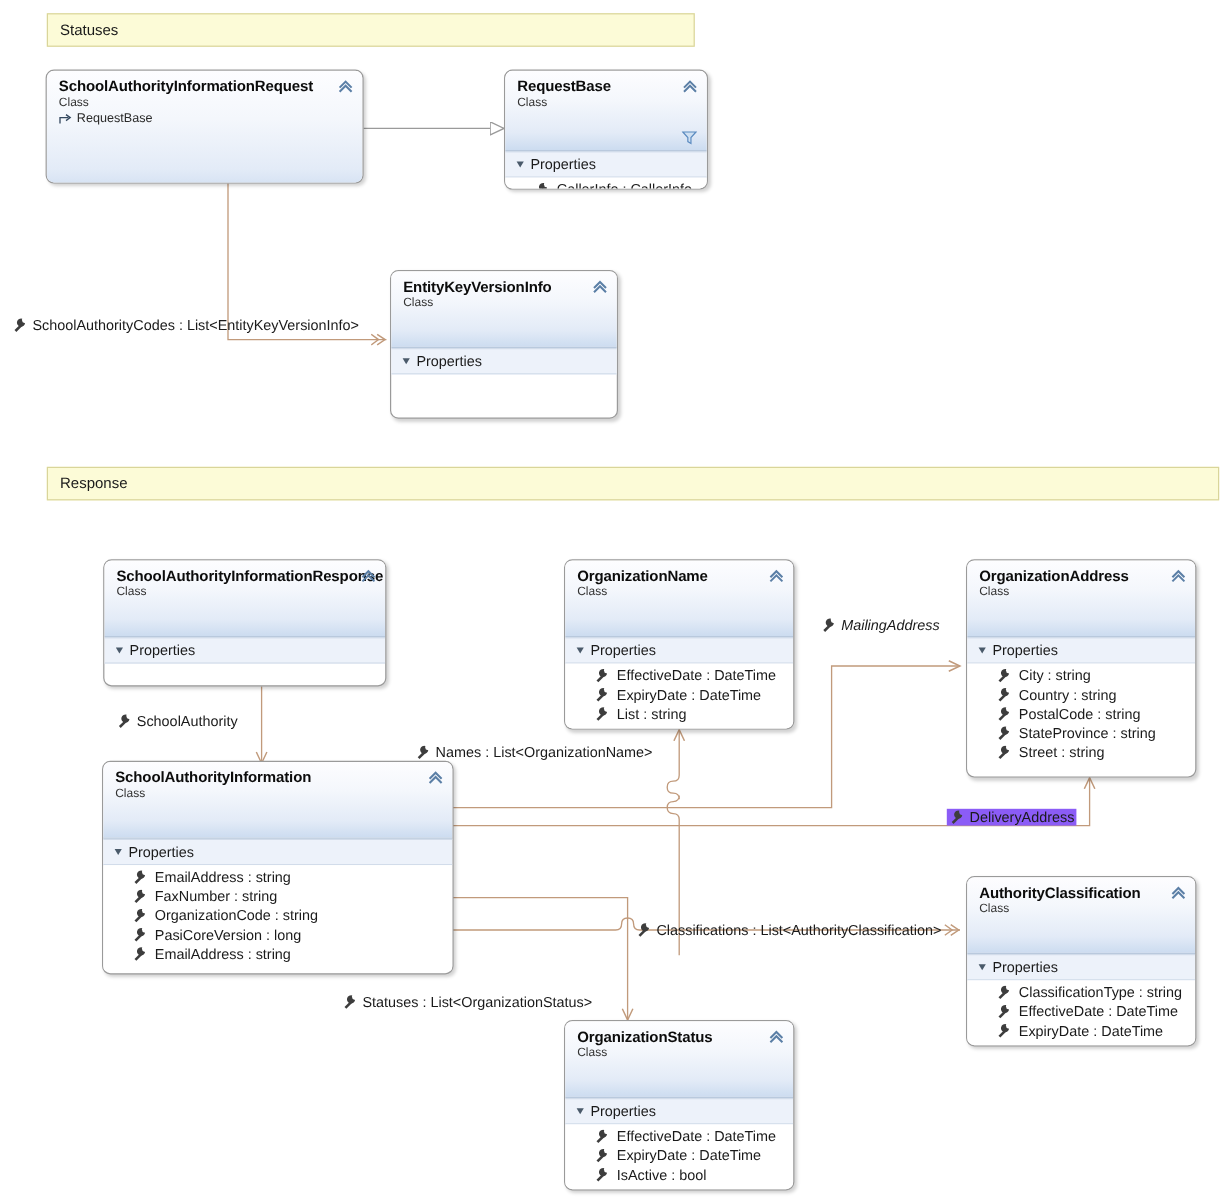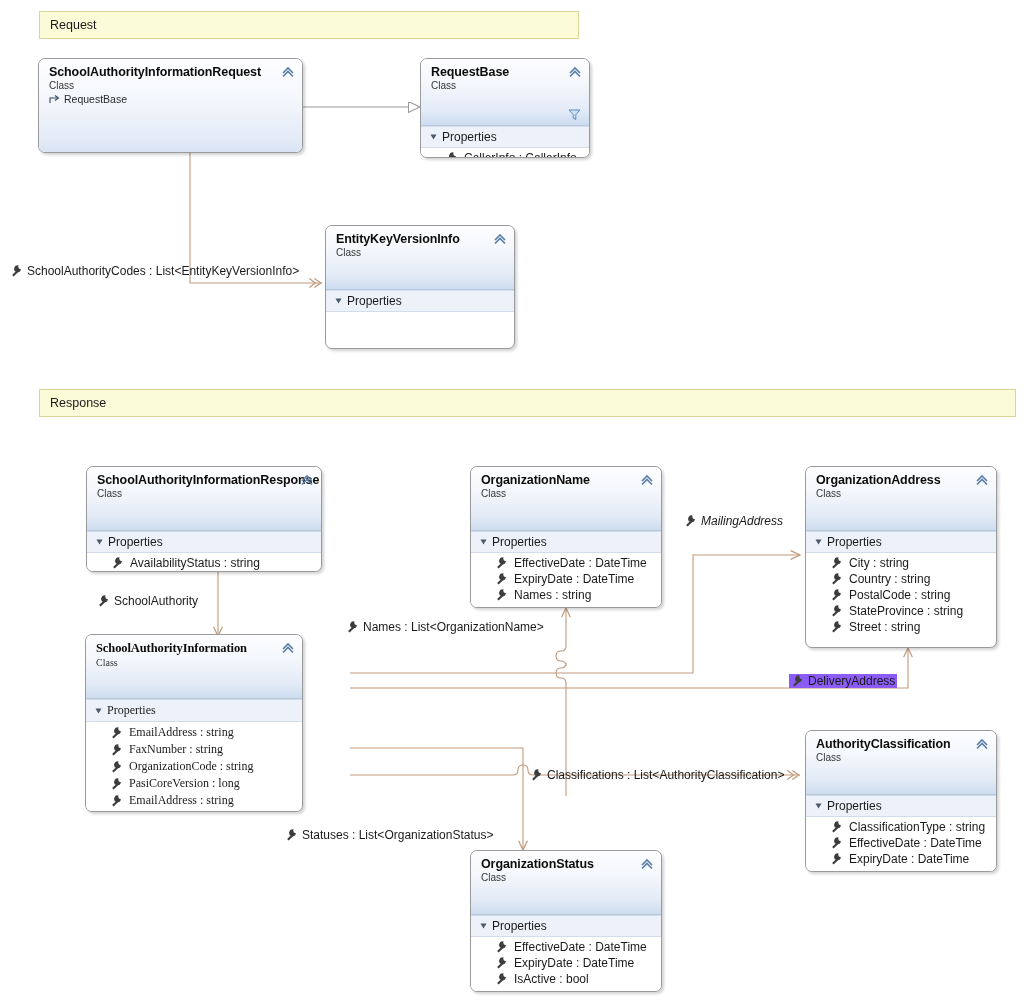--- a/index.html
+++ b/index.html
@@ -92,21 +92,21 @@
     <path class="ln" d="M350,673 L693,673 L693,555 L800,555" marker-end="url(#openArrow)"></path>
 
     <path class="ln" d="M350,688 L908,688 L908,648" marker-end="url(#openArrow)"></path>
 
     <path class="ln" d="M350,775 L513,775 q5,0 5,-5 q0,-5 5,-5 q5,0 5,5 q0,5 5,5 L800,775" marker-end="url(#openArrow2)"></path>
 
     <path class="ln" d="M350,748 L523,748 L523,850" marker-end="url(#openArrow)"></path>
   </svg>
 
   <div class="band" style="left:39px;top:11px;width:540px;height:28px;">
-    <span class="band-label">Request</span>
+    <span class="band-label">Statuses</span>
   </div>
 
   <div class="band" style="left:39px;top:389px;width:977px;height:28px;">
     <span class="band-label">Response</span>
   </div>
 
   <div class="cls" style="left:38px;top:58px;width:265px;height:95px;">
     <div class="cls-head" style="height:94px;">
       <svg class="chev" viewBox="0 0 14 14">
         <path d="M2,8 L7,3 L12,8" fill="none" stroke="#5b7fa6" stroke-width="1.7"></path>
@@ -172,29 +172,20 @@
         <path d="M2,8 L7,3 L12,8" fill="none" stroke="#5b7fa6" stroke-width="1.7"></path>
         <path d="M2,11.5 L7,6.5 L12,11.5" fill="none" stroke="#5b7fa6" stroke-width="1.7"></path>
       </svg>
       <div class="cls-title">SchoolAuthorityInformationResponse</div>
       <div class="cls-kind">Class</div>
     </div>
     <div class="cls-sec">
       <span class="tri"></span>
       <span>Properties</span>
     </div>
-    <div class="cls-body">
-      <div class="memb">
-        <svg width="12" height="12" viewBox="0 0 12 12">
-            <path d="M8.6,0.6 A3.4,3.4 0 1 0 10.9,4.3 L8.9,3.6 L8.2,1.4 Z" fill="#3d3d3d"></path>
-            <path d="M7.3,4.9 L2.1,10.1 L3.6,11.6 L8.8,6.4 Z" fill="#3d3d3d"></path>
-          </svg>
-        <span>AvailabilityStatus : string</span>
-      </div>
-    </div>
   </div>
 
   <div class="cls" style="left:470px;top:466px;width:192px;height:142px;">
     <div class="cls-head" style="height:52px;">
       <svg class="chev" viewBox="0 0 14 14">
         <path d="M2,8 L7,3 L12,8" fill="none" stroke="#5b7fa6" stroke-width="1.7"></path>
         <path d="M2,11.5 L7,6.5 L12,11.5" fill="none" stroke="#5b7fa6" stroke-width="1.7"></path>
       </svg>
       <div class="cls-title">OrganizationName</div>
       <div class="cls-kind">Class</div>
@@ -216,21 +207,21 @@
             <path d="M8.6,0.6 A3.4,3.4 0 1 0 10.9,4.3 L8.9,3.6 L8.2,1.4 Z" fill="#3d3d3d"></path>
             <path d="M7.3,4.9 L2.1,10.1 L3.6,11.6 L8.8,6.4 Z" fill="#3d3d3d"></path>
           </svg>
         <span>ExpiryDate : DateTime</span>
       </div>
       <div class="memb">
         <svg width="12" height="12" viewBox="0 0 12 12">
             <path d="M8.6,0.6 A3.4,3.4 0 1 0 10.9,4.3 L8.9,3.6 L8.2,1.4 Z" fill="#3d3d3d"></path>
             <path d="M7.3,4.9 L2.1,10.1 L3.6,11.6 L8.8,6.4 Z" fill="#3d3d3d"></path>
           </svg>
-        <span>Names : string</span>
+        <span>List : string</span>
       </div>
     </div>
   </div>
 
   <div class="cls" style="left:805px;top:466px;width:192px;height:182px;">
     <div class="cls-head" style="height:52px;">
       <svg class="chev" viewBox="0 0 14 14">
         <path d="M2,8 L7,3 L12,8" fill="none" stroke="#5b7fa6" stroke-width="1.7"></path>
         <path d="M2,11.5 L7,6.5 L12,11.5" fill="none" stroke="#5b7fa6" stroke-width="1.7"></path>
       </svg>
@@ -273,21 +264,21 @@
       <div class="memb">
         <svg width="12" height="12" viewBox="0 0 12 12">
             <path d="M8.6,0.6 A3.4,3.4 0 1 0 10.9,4.3 L8.9,3.6 L8.2,1.4 Z" fill="#3d3d3d"></path>
             <path d="M7.3,4.9 L2.1,10.1 L3.6,11.6 L8.8,6.4 Z" fill="#3d3d3d"></path>
           </svg>
         <span>Street : string</span>
       </div>
     </div>
   </div>
 
-  <div class="cls" style="left:85px;top:634px;width:218px;height:178px;font-family:Liberation Serif, serif;">
+  <div class="cls" style="left:85px;top:634px;width:293px;height:178px;">
     <div class="cls-head" style="height:52px;">
       <svg class="chev" viewBox="0 0 14 14">
         <path d="M2,8 L7,3 L12,8" fill="none" stroke="#5b7fa6" stroke-width="1.7"></path>
         <path d="M2,11.5 L7,6.5 L12,11.5" fill="none" stroke="#5b7fa6" stroke-width="1.7"></path>
       </svg>
       <div class="cls-title">SchoolAuthorityInformation</div>
       <div class="cls-kind">Class</div>
     </div>
     <div class="cls-sec">
       <span class="tri"></span>

